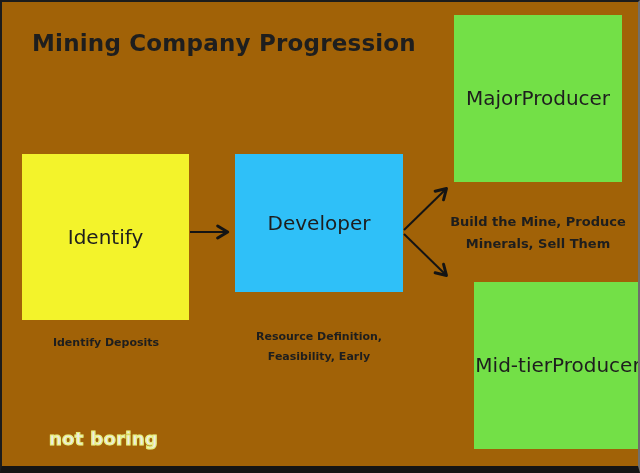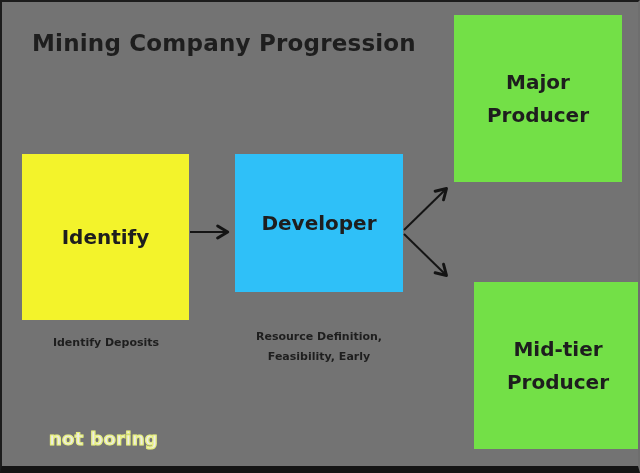--- a/index.html
+++ b/index.html
@@ -6,45 +6,45 @@
     margin: 0;
     padding: 0;
     background: #ffffff;
     font-family: "DejaVu Sans", sans-serif;
   }
   .canvas {
     position: relative;
     width: 640px;
     height: 473px;
     box-sizing: border-box;
-    background: #737373;
+    background: #a16207;
     border-top: 2px solid #1c1c1c;
     border-left: 2px solid #1c1c1c;
     border-right: 2px solid #6e6e6e;
     border-bottom: 7px solid #141414;
     overflow: hidden;
   }
   .title {
     position: absolute;
     left: 30px;
     top: 28px;
     font-size: 23px;
     font-weight: bold;
     color: var(--text, #1e1e1e);
     letter-spacing: 0.2px;
     white-space: nowrap;
   }
   .node {
     position: absolute;
     display: flex;
-    flex-direction: column;
+    flex-direction: row;
     align-items: center;
     justify-content: center;
     text-align: center;
-    font-weight: bold;
+    font-weight: normal;
     color: var(--text, #1e1e1e);
   }
   .node .label-line { font-size: 20px; line-height: 33px; white-space: nowrap; }
   .node-explorer  { left: 20px;  top: 152px; width: 167px; height: 166px; background: var(--yellow, #F3F32B); }
   .node-developer { left: 233px; top: 152px; width: 168px; height: 138px; background: var(--blue, #2FC0F8); }
   .node-major     { left: 452px; top: 13px;  width: 168px; height: 167px; background: var(--green, #73E047); }
   .node-midtier   { left: 472px; top: 280px; width: 168px; height: 167px; background: var(--green, #73E047); }
   .caption {
     position: absolute;
     text-align: center;
@@ -112,16 +112,20 @@
     <span class="label-line">Producer</span>
   </div>
 
   <div class="caption caption-explorer">Identify Deposits</div>
 
   <div class="caption caption-developer">
     <div>Resource Definition,</div>
     <div>Feasibility, Early</div>
   </div>
 
+  <div class="caption caption-producers">
+    <div>Build the Mine, Produce</div>
+    <div>Minerals, Sell Them</div>
+  </div>
 
   <div class="logo">not boring</div>
 
 </div>
 
 </body></html>

